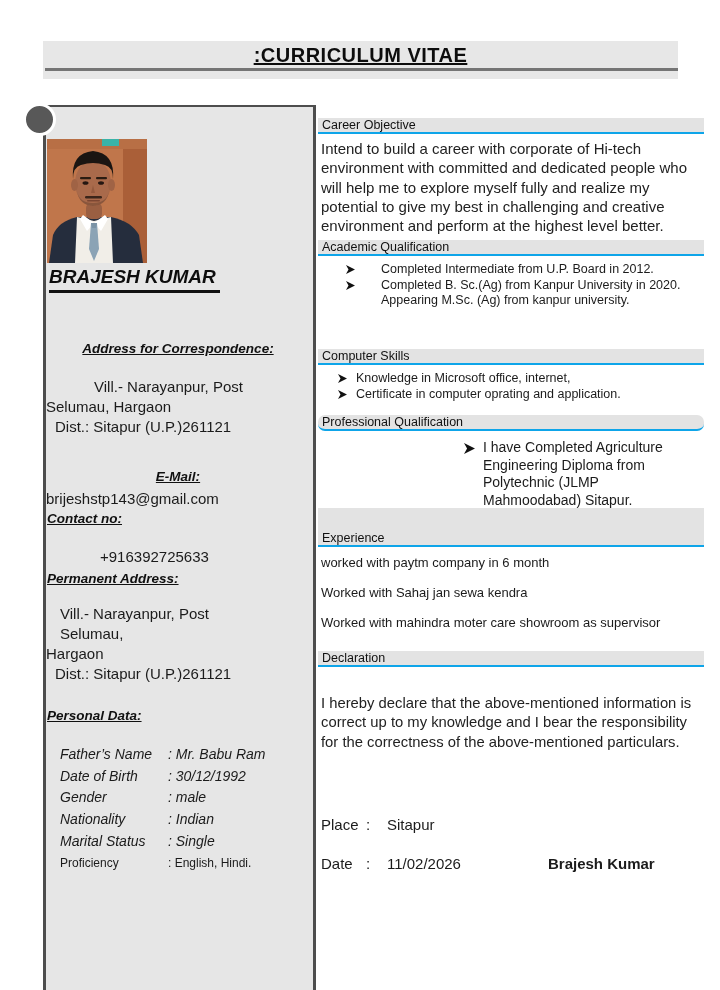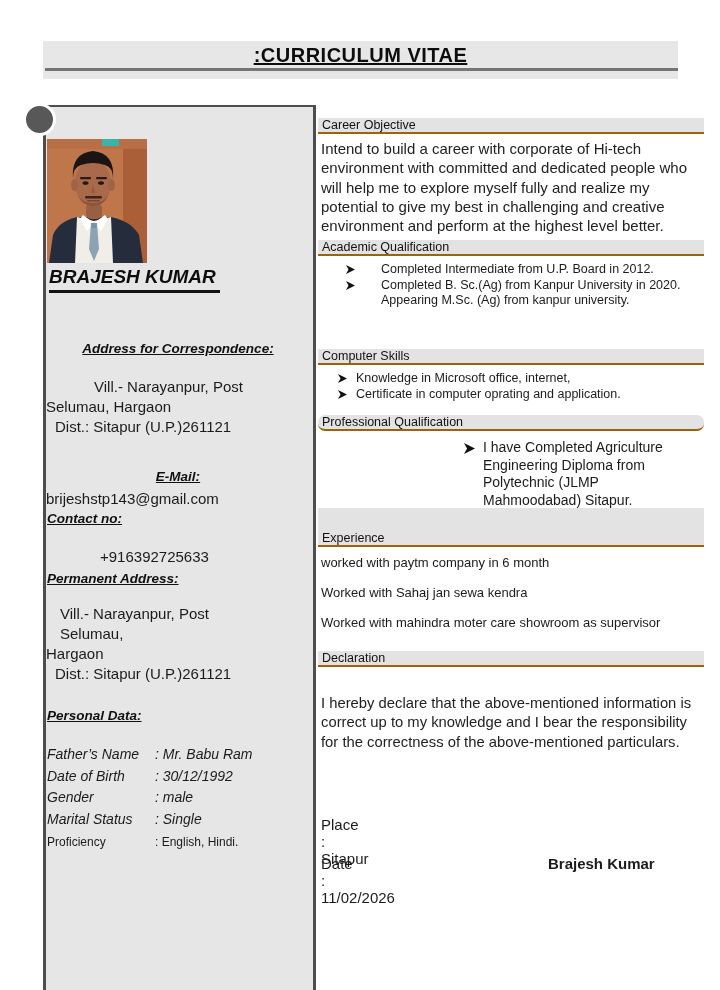--- a/index.html
+++ b/index.html
@@ -39,43 +39,43 @@
     text-decoration:underline;color:#101010;z-index:2;
   }
   .lp-heading.centered{left:43px;width:270px;text-align:center;}
   .lp-text{position:absolute;left:46px;width:217px;font-size:15px;line-height:20px;z-index:2;}
   .lp-text .ind-lg{padding-left:48px;}
   .lp-text .ind-md{padding-left:14px;}
   .lp-text .ind-sm{padding-left:9px;}
   .phone{position:absolute;left:100px;font-size:15px;z-index:2;margin-top:16px;}
   .pd-rows{position:absolute;left:47px;top:746px;width:260px;z-index:2;}
   .pd-row{display:flex;font-size:14px;font-style:italic;height:21.7px;align-items:flex-start;}
-  .pd-row .pd-label{width:108px;flex:none;}
+  .pd-row .pd-label{width:108px;flex:none;padding-left:13px;}
   .pd-row.small{font-size:12px;font-style:normal;padding-top:2px;height:19px;}
   
   .sec-header{
     position:absolute;left:318px;width:382px;height:14px;background:#e3e3e3;
-    border-bottom:2px solid #a16207;font-size:12.5px;line-height:14px;
+    border-bottom:2px solid #0ea5e9;font-size:12.5px;line-height:14px;
     padding-left:4px;box-sizing:content-box;color:#111;
   }
   .sec-header.tall{height:37px;display:flex;align-items:flex-end;}
   .body-par{position:absolute;left:321px;width:378px;font-size:15px;line-height:19.3px;color:#222;}
   .blist{position:absolute;}
   .bitem{display:flex;align-items:flex-start;}
   .bitem .arrow{flex:none;margin-top:3px;}
   .btext{white-space:pre-line;}
   .academic{left:346px;top:262px;width:340px;font-size:12.5px;line-height:15.5px;}
   .academic .arrow{margin-right:26px;}
   .skills{left:338px;top:371px;width:350px;font-size:12.5px;line-height:15.5px;}
   .skills .arrow{margin-right:9px;}
   .prof{left:464px;top:439px;width:205px;font-size:14px;line-height:17.6px;}
   .prof .arrow{margin-right:8px;margin-top:4px;}
   .exp-items{position:absolute;left:321px;top:555px;width:378px;font-size:13px;line-height:16px;}
   .exp-items .exp-item{margin-bottom:14px;}
-  .sign-row{position:absolute;left:321px;width:378px;font-size:15px;display:flex;flex-direction:column;}
+  .sign-row{position:absolute;left:321px;width:378px;font-size:15px;display:flex;}
   .sign-row .lab{width:45px;flex:none;}
   .sign-row .col{width:21px;flex:none;}
   .signature{position:absolute;left:548px;font-size:15px;font-weight:bold;}
 </style>
 </head>
 <body>
 
 <div class="title-bar">
   <span class="title-text">:CURRICULUM VITAE</span>
 </div>
@@ -154,20 +154,24 @@
   </div>
   <div class="pd-row">
     <span class="pd-label">Date of Birth</span>
     <span>:  30/12/1992</span>
   </div>
   <div class="pd-row">
     <span class="pd-label">Gender</span>
     <span>: male</span>
   </div>
   <div class="pd-row">
+    <span class="pd-label">Nationality</span>
+    <span>: Indian</span>
+  </div>
+  <div class="pd-row">
     <span class="pd-label">Marital Status</span>
     <span>: Single</span>
   </div>
   <div class="pd-row small">
     <span class="pd-label">Proficiency</span>
     <span>: English, Hindi.</span>
   </div>
 </div>
 
 <div class="sec-header" style="top:118px;">Career Objective</div>

